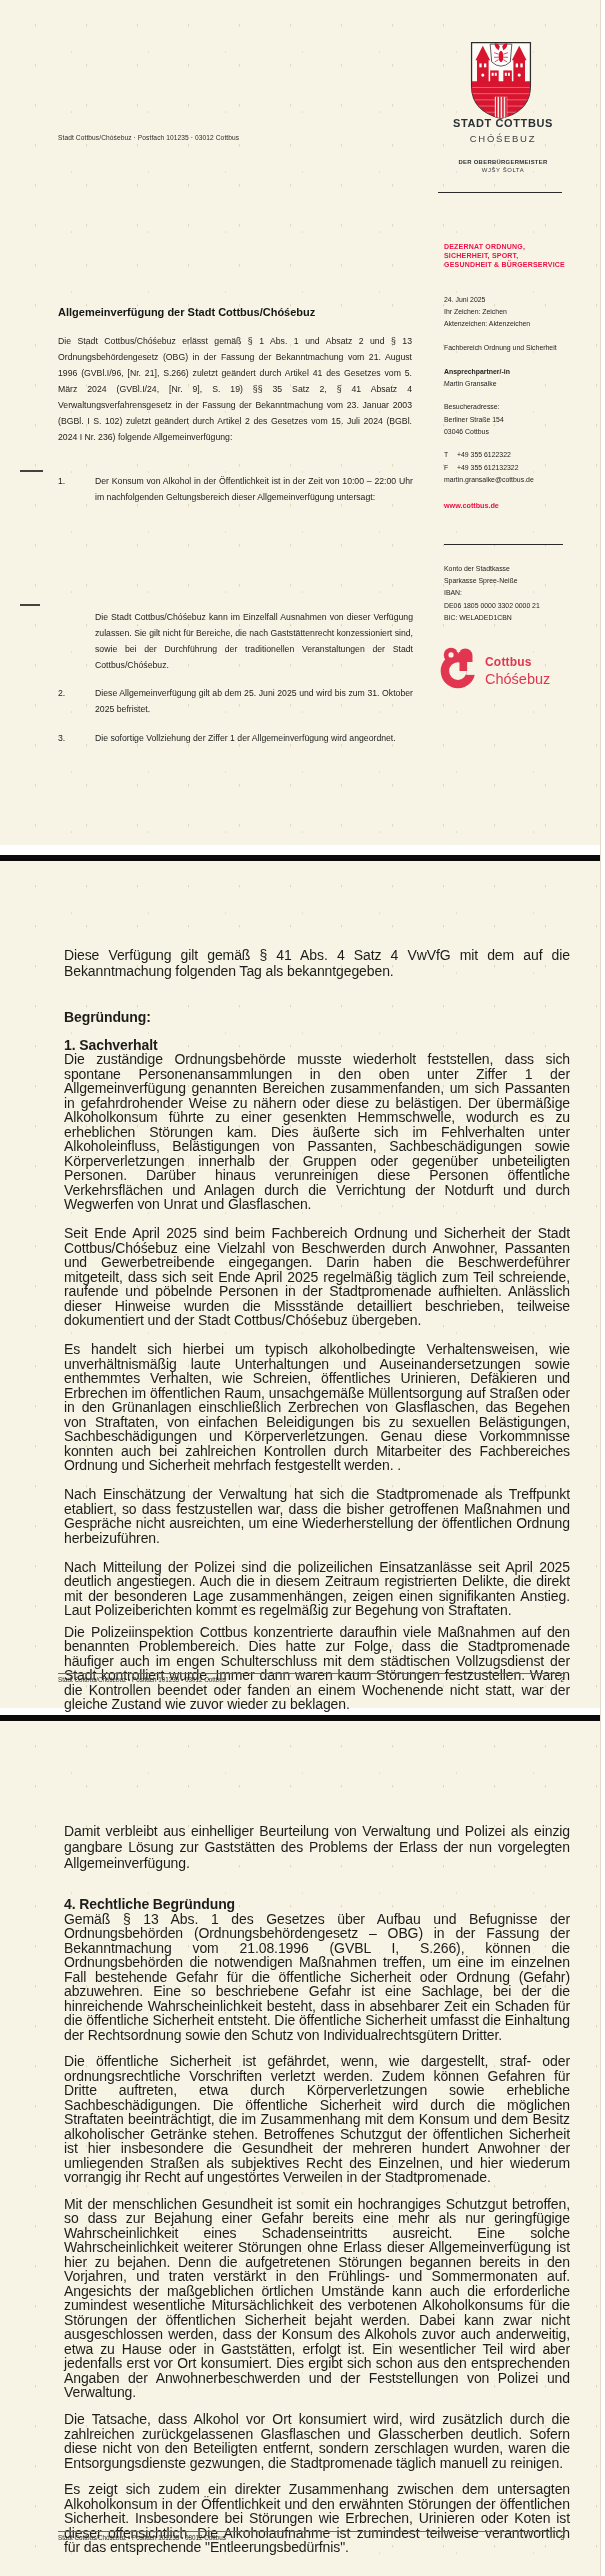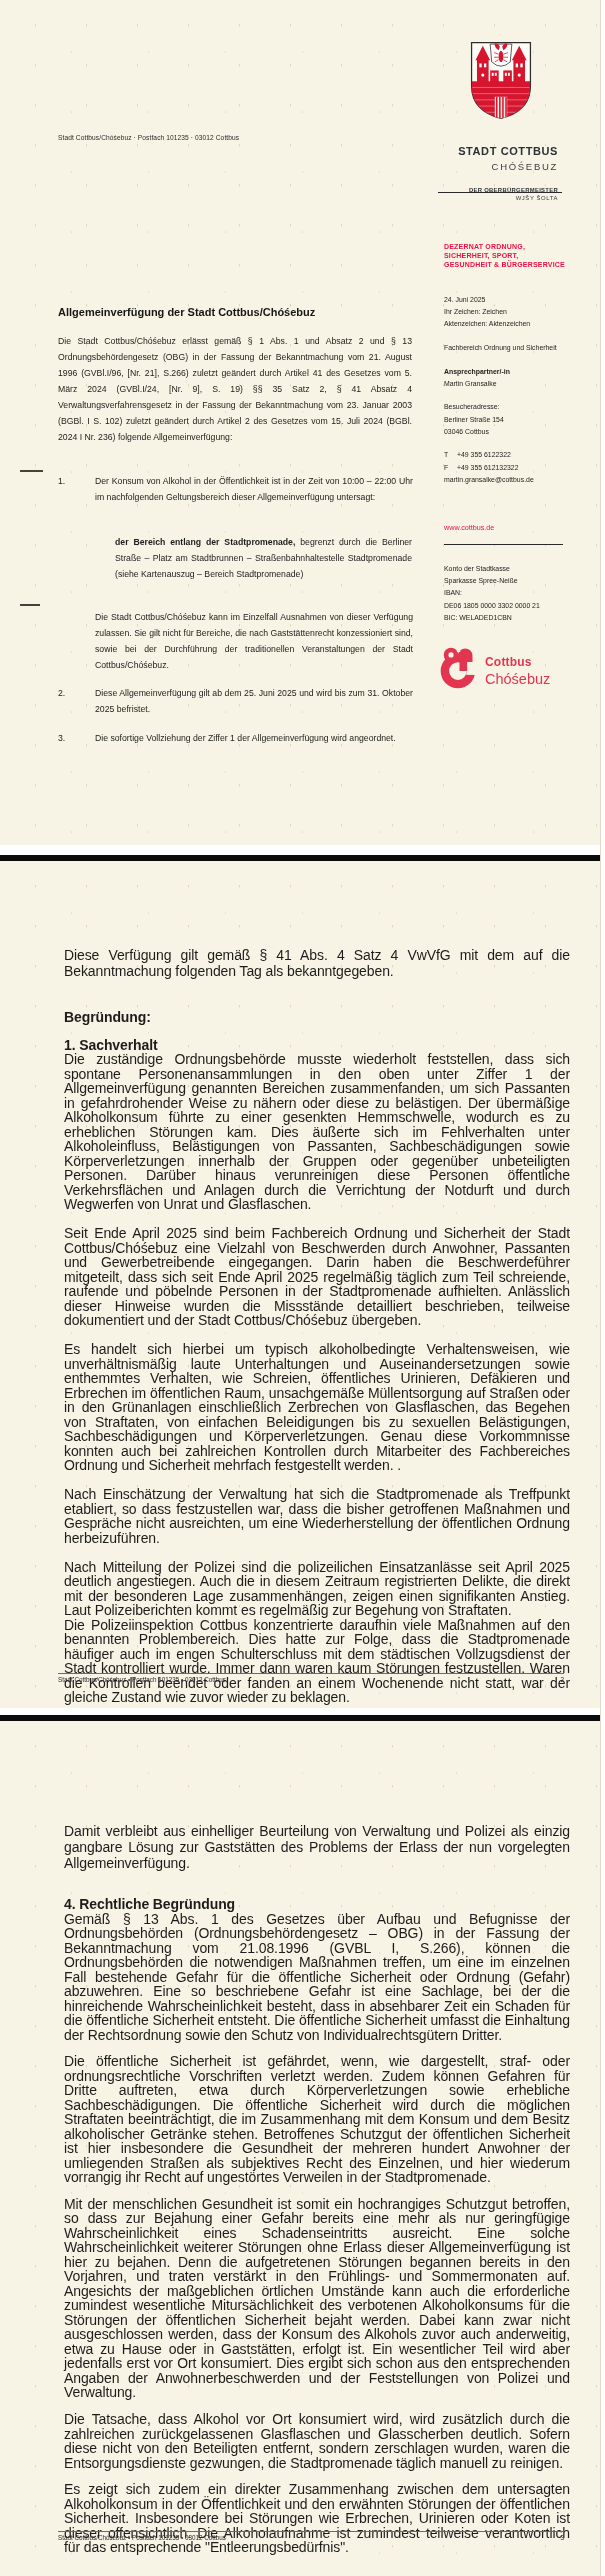--- a/index.html
+++ b/index.html
@@ -32,34 +32,34 @@
   .orgline2 { font-size:9.5px; letter-spacing:1.7px; line-height:15.2px; color:#3a3e42; }
   .orgsub1 { font-size:5.9px; font-weight:bold; letter-spacing:0.3px; margin-top:12.2px; line-height:8.4px; }
   .orgsub2 { font-size:5.9px; letter-spacing:0.6px; line-height:8.4px; color:#34383c; }
   .rule { position:absolute; height:0.8px; background:#2a2a2a; }
   .dez { font-size:7px; font-weight:bold; color:#ee1145; line-height:9.1px; letter-spacing:0.2px; }
   .sidebar { font-size:6.9px; line-height:12.2px; color:#23221f; }
   .sb-gap { margin-top:11.4px; }
   .bold { font-weight:bold; }
   .phone-row { display:flex; }
   .phone-row .lbl { width:13px; flex:none; }
-  .website { font-size:7.2px; font-weight:normal; color:#e81240; margin-top:36px; }
+  .website { font-size:7.2px; font-weight:bold; color:#e81240; margin-top:14px; }
   .bank { font-size:6.9px; line-height:12.2px; color:#23221f; }
   .logoword1 { font-size:12px; font-weight:bold; color:#e23650; line-height:17px; letter-spacing:0.2px; }
   .logoword2 { font-size:14.5px; color:#e23650; line-height:16px; }
 
   .title { font-size:11px; font-weight:bold; color:#161613; }
   .bodytxt { font-size:8.7px; line-height:16px; text-align:justify; color:#1d1c1a; }
   .item { position:absolute; left:58px; width:355px; display:flex; }
   .inum { width:37px; flex:none; }
   .item p { flex:1; margin:0; }
 
   .flow { position:absolute; left:64px; width:506px; font-size:14px; line-height:14.5px; text-align:justify; letter-spacing:-0.1px; color:#1d1c1a; }
   .flow p { margin:0 0 14.5px 0; }
-  .flow p.tight { margin-bottom:0; }
+  .flow p.tight { margin-bottom:7px; }
   .flow .head { font-weight:bold; }
   .p2-p0, .p3-p0 { line-height:16px; }
   .mb41 { margin-bottom:31px !important; } .mb34 { margin-bottom:26px !important; }
   .mb17 { margin-bottom:13px; } .mb16 { margin-bottom:12.2px !important; }
 
   .footer { position:absolute; left:58px; width:506px; border-top:0.8px solid #6e6a60; padding-top:2.3px; font-size:6.3px; color:#2a2a28; display:flex; justify-content:space-between; }
 </style>
 </head>
 <body>
 
@@ -122,21 +122,21 @@
         <path d="M38 17 L32 15"></path>
           <path d="M38 21 L32 21"></path>
           <path d="M38 24 L33 27"></path>
         <path d="M44 17 L50 15"></path>
           <path d="M44 21 L50 21"></path>
           <path d="M44 24 L49 27"></path>
       </g>
     </svg>
   </div>
 
-  <div class="abs orgbox" style="left:448px; top:144px; width:110px;text-align:right;">
+  <div class="abs orgbox" style="left:448px; top:116px; width:110px;">
     <div class="orgline1">STADT COTTBUS</div>
     <div class="orgline2">CHÓŚEBUZ</div>
     <div class="orgsub1">DER OBERBÜRGERMEISTER</div>
     <div class="orgsub2">WJŠY ŠOLTA</div>
   </div>
 
   <div class="rule" style="left:438px; top:192px; width:124px;"></div>
 
   <div class="abs dez" style="left:444px; top:242px; width:131px;">
     <div>DEZERNAT ORDNUNG,</div>
@@ -196,23 +196,20 @@
 
   <div class="abs title" style="left:58px; top:306px;">Allgemeinverfügung der Stadt Cottbus/Chóśebuz</div>
 
   <div class="abs bodytxt" style="left:58px; top:333px; width:354px;">Die Stadt Cottbus/Chóśebuz erlässt gemäß § 1 Abs. 1 und Absatz 2 und § 13 Ordnungsbehördengesetz (OBG) in der Fassung der Bekanntmachung vom 21. August 1996 (GVBl.I/96, [Nr. 21], S.266) zuletzt geändert durch Artikel 41 des Gesetzes vom 5. März 2024 (GVBl.I/24, [Nr. 9], S. 19) §§ 35 Satz 2, § 41 Absatz 4 Verwaltungsverfahrensgesetz in der Fassung der Bekanntmachung vom 23. Januar 2003 (BGBl. I S. 102) zuletzt geändert durch Artikel 2 des Gesetzes vom 15. Juli 2024 (BGBl. 2024 I Nr. 236) folgende Allgemeinverfügung:</div>
 
   <div class="item bodytxt" style="top:473px;">
     <div class="inum">1.</div>
     <p>Der Konsum von Alkohol in der Öffentlichkeit ist in der Zeit von 10:00 – 22:00 Uhr im nachfolgenden Geltungsbereich dieser Allgemeinverfügung untersagt:</p>
   </div>
 
-  <div class="abs bodytxt" style="left:115px; top:534px; width:297px;">
-    <span class="bold">der Bereich entlang der Stadtpromenade,</span><span> begrenzt durch die Berliner Straße – Platz am Stadtbrunnen – Straßenbahnhaltestelle Stadtpromenade (siehe Kartenauszug – Bereich Stadtpromenade)</span>
-  </div>
 
   <div class="abs bodytxt" style="left:95px; top:609px; width:318px;">Die Stadt Cottbus/Chóśebuz kann im Einzelfall Ausnahmen von dieser Verfügung zulassen. Sie gilt nicht für Bereiche, die nach Gaststättenrecht konzessioniert sind, sowie bei der Durchführung der traditionellen Veranstaltungen der Stadt Cottbus/Chóśebuz.</div>
 
   <div class="item bodytxt" style="top:685px;">
     <div class="inum">2.</div>
     <p>Diese Allgemeinverfügung gilt ab dem 25. Juni 2025 und wird bis zum 31. Oktober 2025 befristet.</p>
   </div>
 
   <div class="item bodytxt" style="top:730px;">
     <div class="inum">3.</div>

